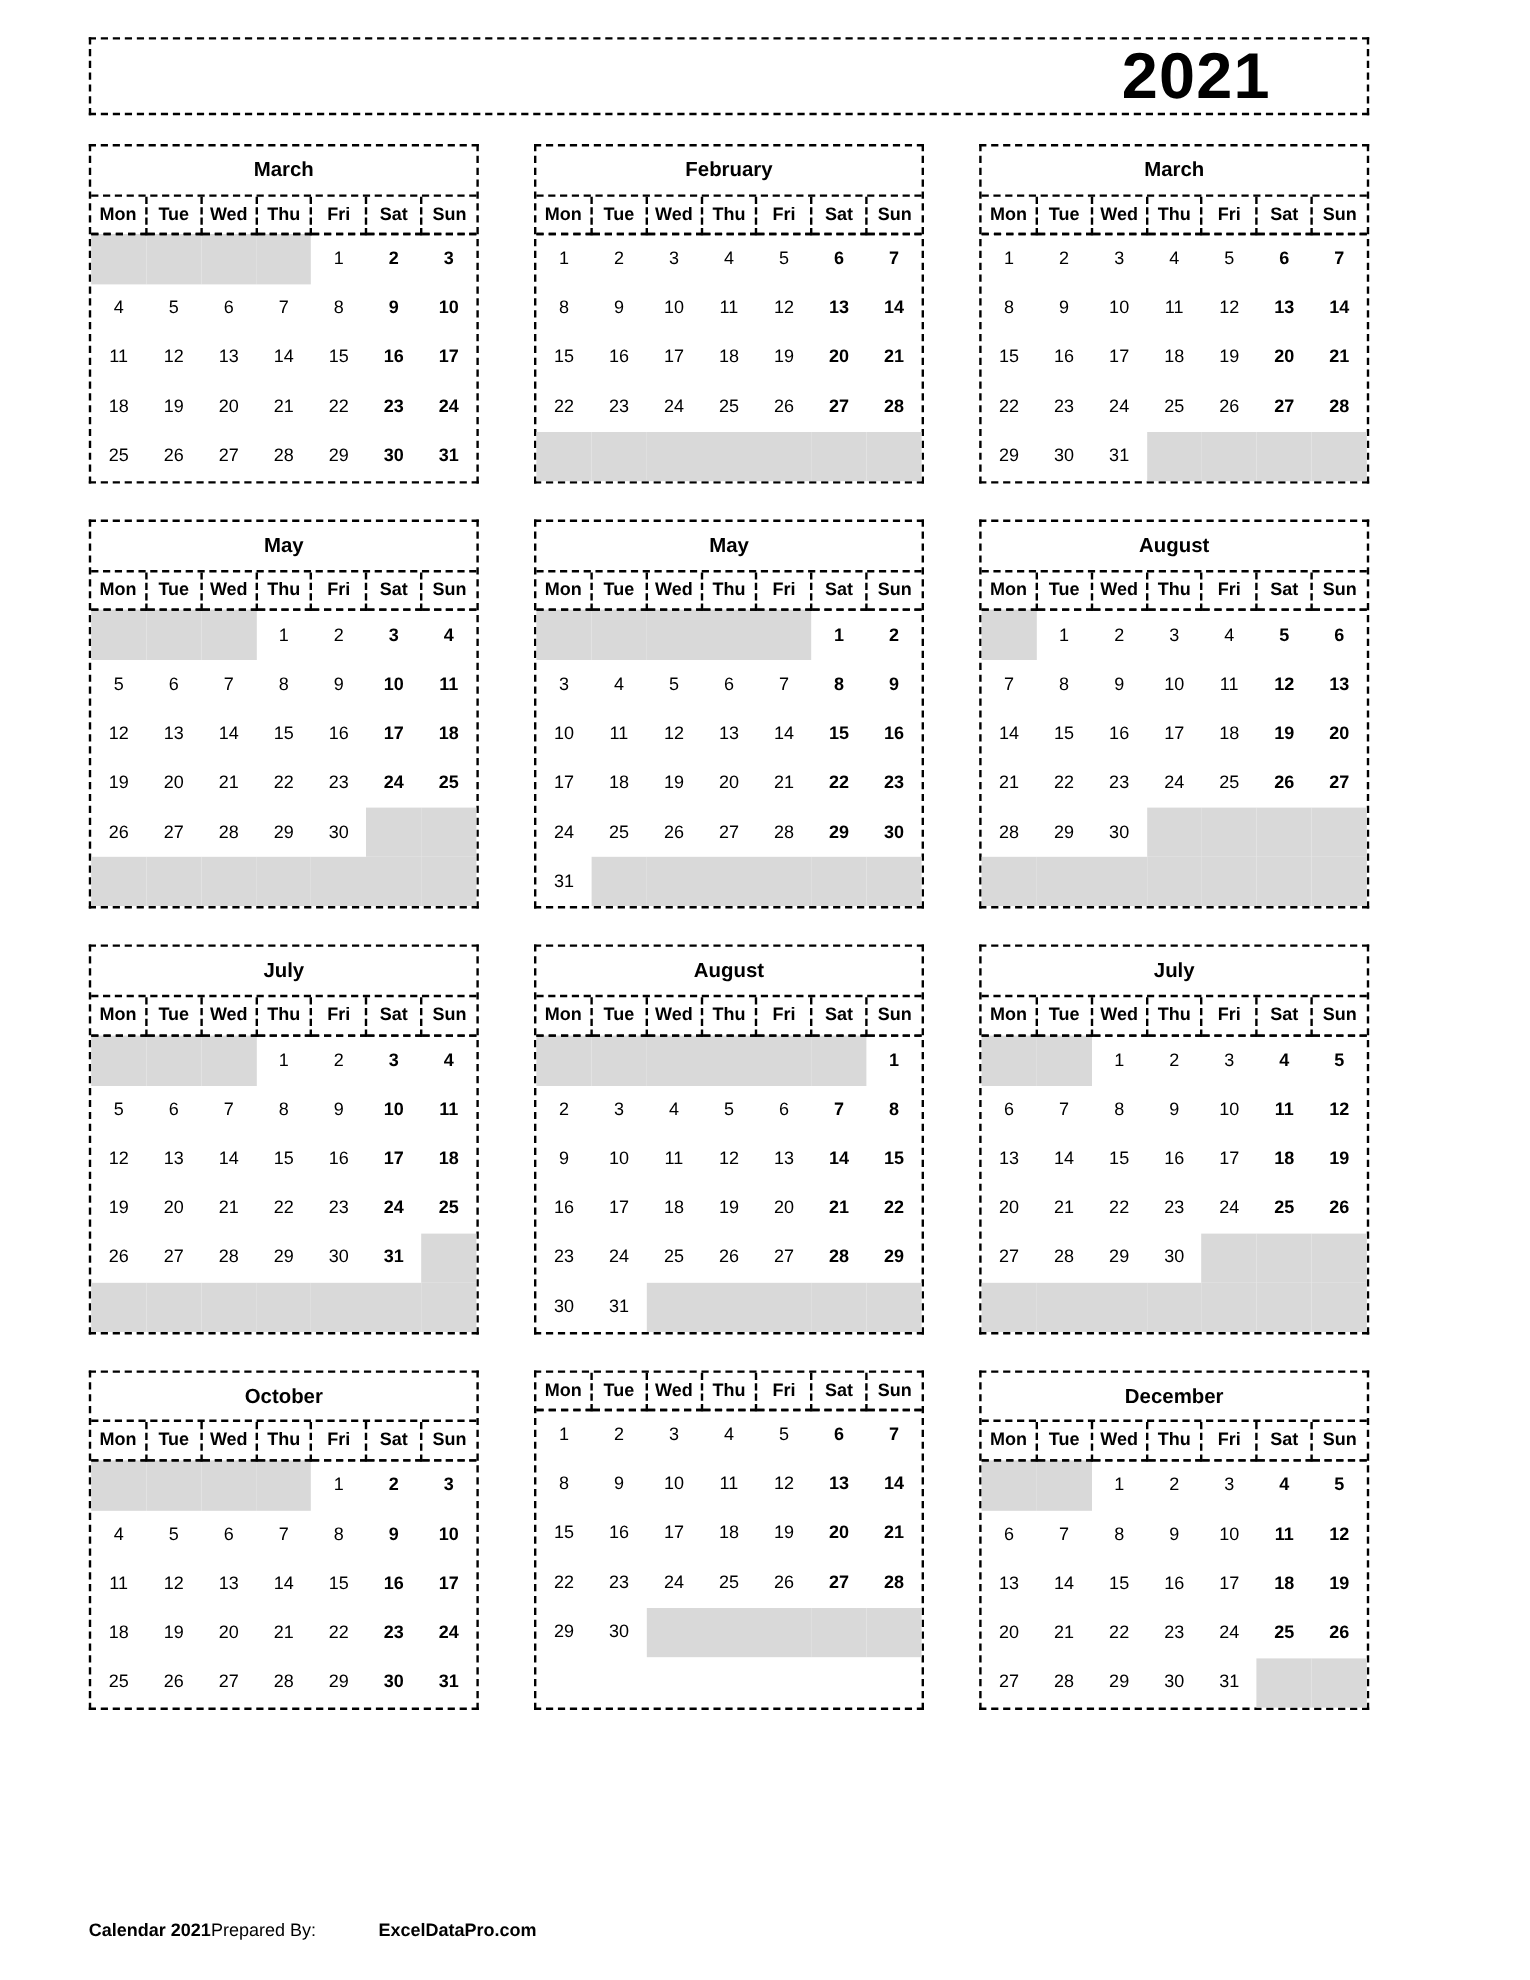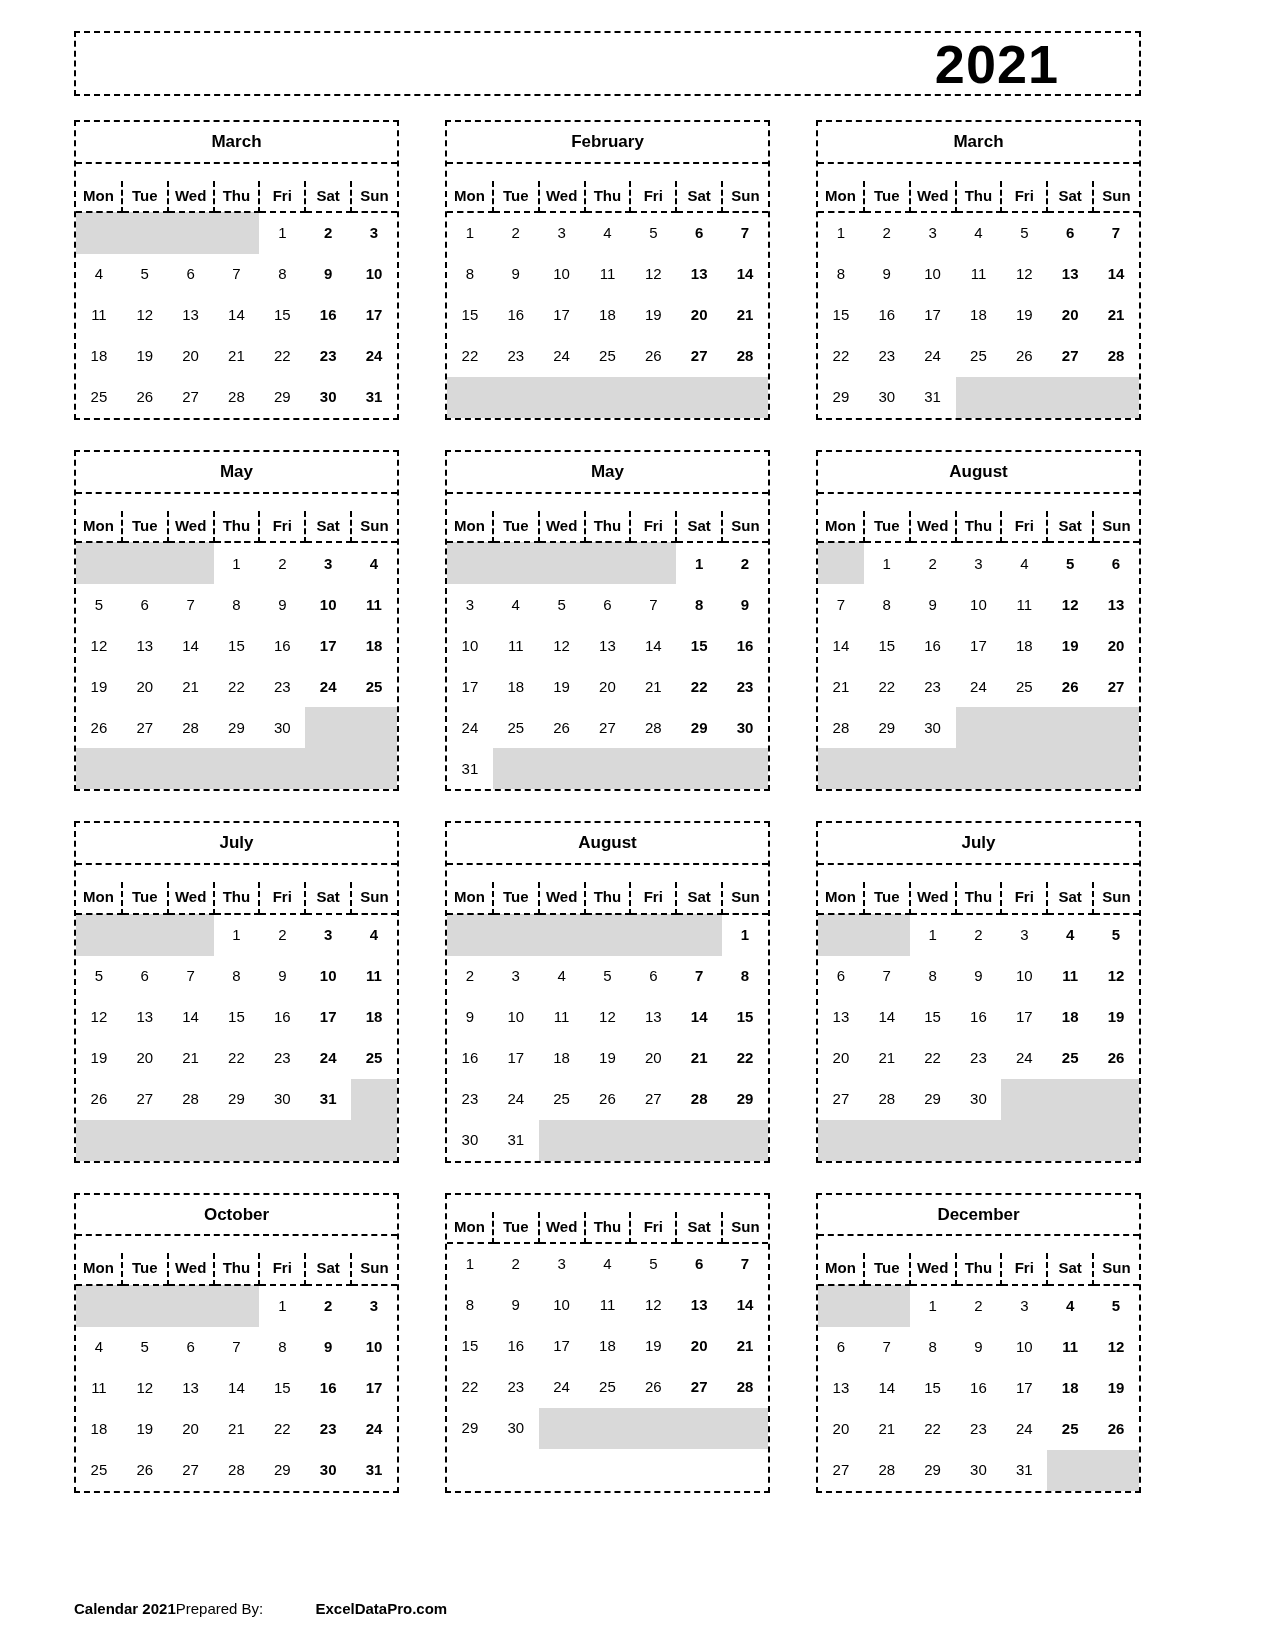--- a/index.html
+++ b/index.html
@@ -74,21 +74,20 @@
     font-weight: bold;
     padding: 11px 0 10px 0;
     border-bottom: 2px dashed #000000;
     line-height: 1.1;
   }
 
   table.cal {
     width: 100%;
     border-collapse: collapse;
     table-layout: fixed;
-    margin-top: 17px;
   }
   table.cal th {
     font-size: 15px;
     font-weight: bold;
     text-align: center;
     padding: 7px 0 7px 0;
     border-right: 2px dashed #000000;
     border-bottom: 2px dashed #000000;
     line-height: 1.1;
   }

